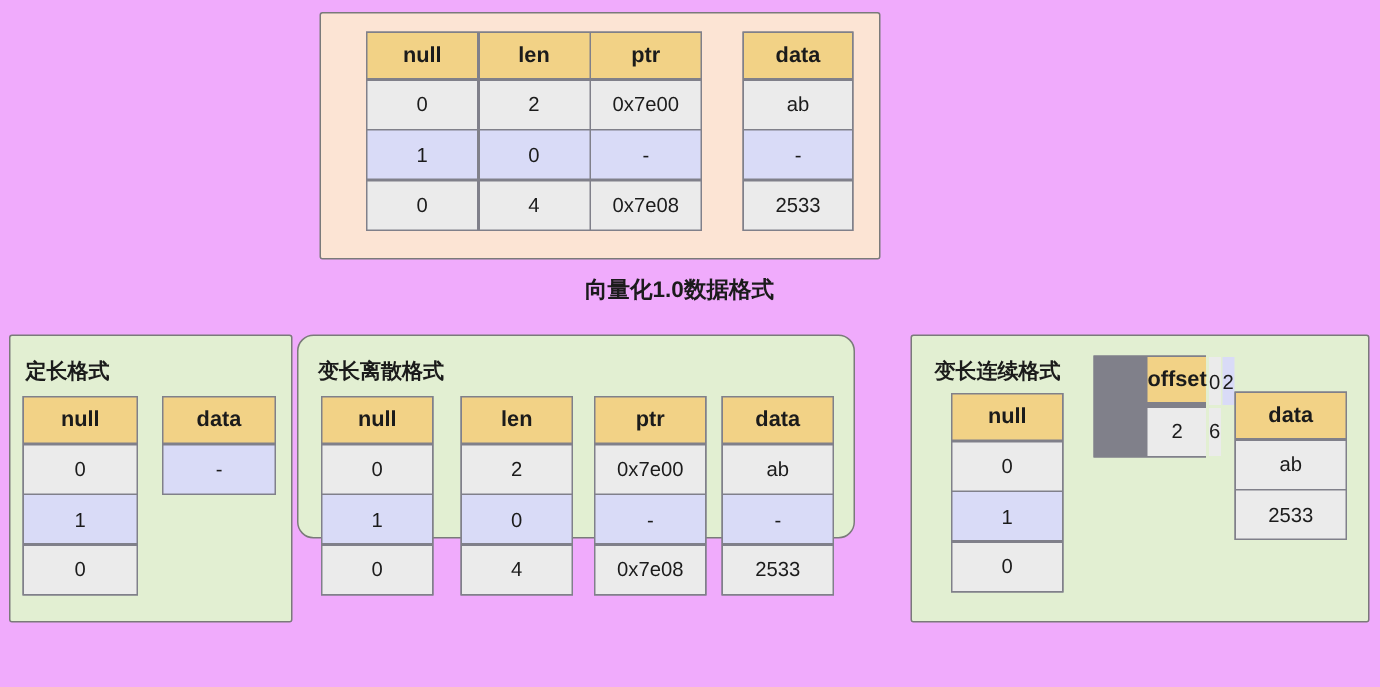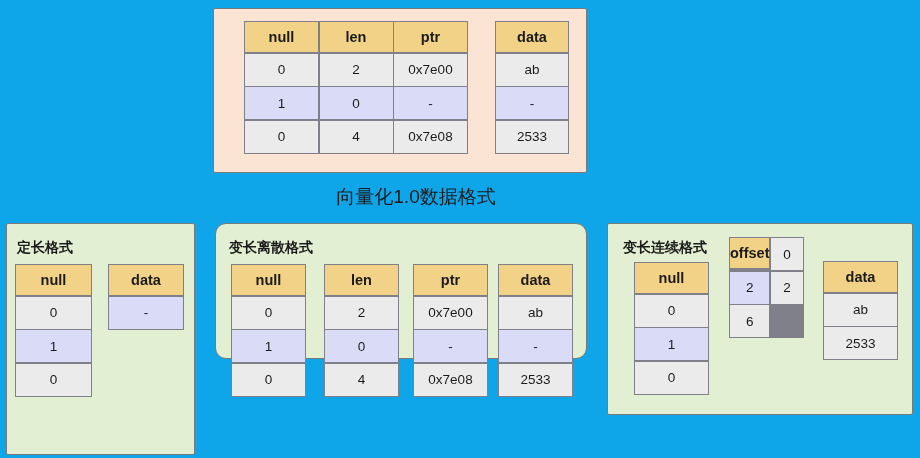--- a/index.html
+++ b/index.html
@@ -2,21 +2,21 @@
 <html style="--header-bg: #f2d286; --row-gray: #ebebeb; --row-highlight: #d9dbf7; --panel-v1-bg: #fce4d4; --panel-v2-bg: #e2efd2; --grid-line: #80808a; --panel-border: #7a7a7a; --text: #1b1b1b;"><head>
 <meta charset="utf-8">
 <style>
   * { margin: 0; padding: 0; box-sizing: border-box; }
   html, body { background: #ffffff; }
   body {
     width: 920px; height: 458px;
     font-family: "Liberation Sans", "DejaVu Sans", sans-serif;
     color: var(--text, #1b1b1b);
   }
-  .page { position: relative; width: 920px; height: 458px; background: #0ea5e9; overflow: hidden; }
+  .page { position: relative; width: 920px; height: 458px; background: #f0abfc; overflow: hidden; }
 
   .panel {
     position: absolute;
     border: 1.5px solid var(--panel-border, #7a7a7a);
     border-radius: 2px;
   }
   .panel-peach { background: var(--panel-v1-bg, #fce4d4); }
   .panel-green { background: var(--panel-v2-bg, #e2efd2); }
 
   .panel-title {
@@ -45,23 +45,24 @@
     height: 30px;
     background: var(--header-bg, #f2d286);
     font-weight: bold;
     font-size: 14.5px;
   }
   .cell.hl { background: var(--row-highlight, #d9dbf7); }
 
   .caption {
     position: absolute;
     transform: translateX(-50%);
-    font-size: 19px; font-weight: normal;
+    font-size: 15px; font-weight: bold;
     white-space: nowrap;
     color: var(--text, #1b1b1b);
+    margin-left: 37px;
   }
 </style>
 </head>
 <body>
 
 <div class="page">
 
   <section class="panel panel-peach" style="left:213px; top:8px; width:374px; height:165px;">
     <div class="tbl" style="left: 30px; top: 12px; width: 224px; grid-template-columns: repeat(3, 1fr);">
         <div class="cell head">null</div>
@@ -79,35 +80,35 @@
       </div>
     <div class="tbl" style="left: 281px; top: 12px; width: 74px; grid-template-columns: repeat(1, 1fr);">
         <div class="cell head">data</div>
         <div class="cell">ab</div>
         <div class="cell hl">-</div>
         <div class="cell">2533</div>
       </div>
   </section>
   <div class="caption" style="left:416px; top:184px;">向量化1.0数据格式</div>
 
-  <section class="panel panel-green" style="left:6px; top:223px; width:189px; height:232px;">
+  <section class="panel panel-green" style="left:6px; top:223px; width:189px; height:192px;">
     <div class="panel-title" style="left:10px; top:15px;">定长格式</div>
     <div class="tbl" style="left: 8px; top: 40px; width: 77px; grid-template-columns: repeat(1, 1fr);">
         <div class="cell head">null</div>
         <div class="cell">0</div>
         <div class="cell hl">1</div>
         <div class="cell">0</div>
       </div>
     <div class="tbl" style="left: 101px; top: 40px; width: 76px; grid-template-columns: repeat(1, 1fr);">
         <div class="cell head">data</div>
         <div class="cell hl">-</div>
       </div>
   </section>
 
-  <section class="panel panel-green" style="left:215px; top:223px; width:372px; height:136px;border-radius:11px;">
+  <section class="panel panel-green" style="left:198px; top:223px; width:372px; height:136px;border-radius:11px;">
     <div class="panel-title" style="left:13px; top:15px;">变长离散格式</div>
     <div class="tbl" style="left: 15px; top: 40px; width: 75px; grid-template-columns: repeat(1, 1fr);">
         <div class="cell head">null</div>
         <div class="cell">0</div>
         <div class="cell hl">1</div>
         <div class="cell">0</div>
       </div>
     <div class="tbl" style="left: 108px; top: 40px; width: 75px; grid-template-columns: repeat(1, 1fr);">
         <div class="cell head">len</div>
         <div class="cell">2</div>
@@ -129,21 +130,21 @@
   </section>
 
   <section class="panel panel-green" style="left:607px; top:223px; width:306px; height:192px;text-align:right;">
     <div class="panel-title" style="left:15px; top:15px;">变长连续格式</div>
     <div class="tbl" style="left: 26px; top: 38px; width: 75px; grid-template-columns: repeat(1, 1fr);">
         <div class="cell head">null</div>
         <div class="cell">0</div>
         <div class="cell hl">1</div>
         <div class="cell">0</div>
       </div>
-    <div class="tbl" style="left: 121px; top: 13px; width: 75px; grid-template-columns: repeat(2, 1fr);">
+    <div class="tbl" style="left: 121px; top: 13px; width: 75px; grid-template-columns: repeat(3, 1fr); padding-left: 35px;">
         <div class="cell head">offset</div>
         <div class="cell">0</div>
         <div class="cell hl">2</div>
         <div class="cell">2</div>
         <div class="cell">6</div>
       </div>
     <div class="tbl" style="left: 215px; top: 37px; width: 75px; grid-template-columns: repeat(1, 1fr);">
         <div class="cell head">data</div>
         <div class="cell">ab</div>
         <div class="cell">2533</div>

